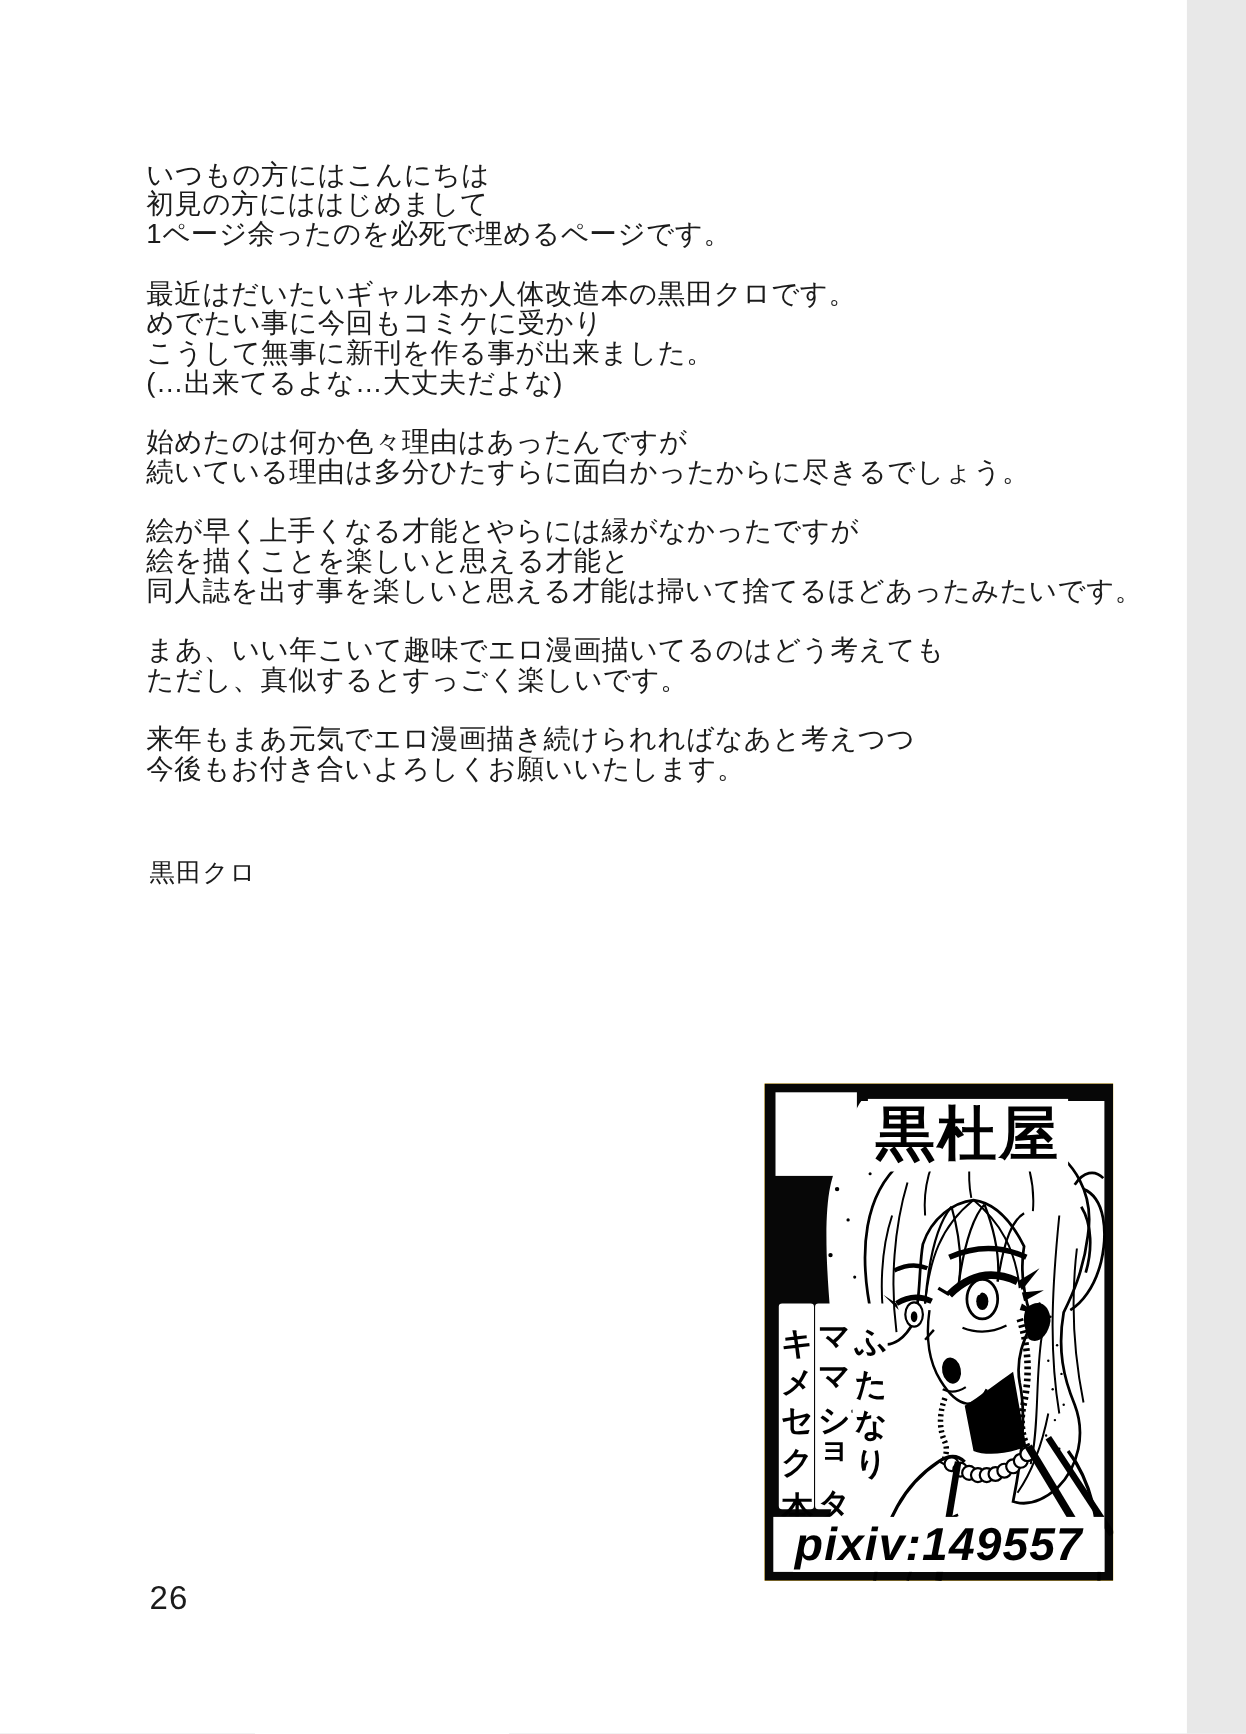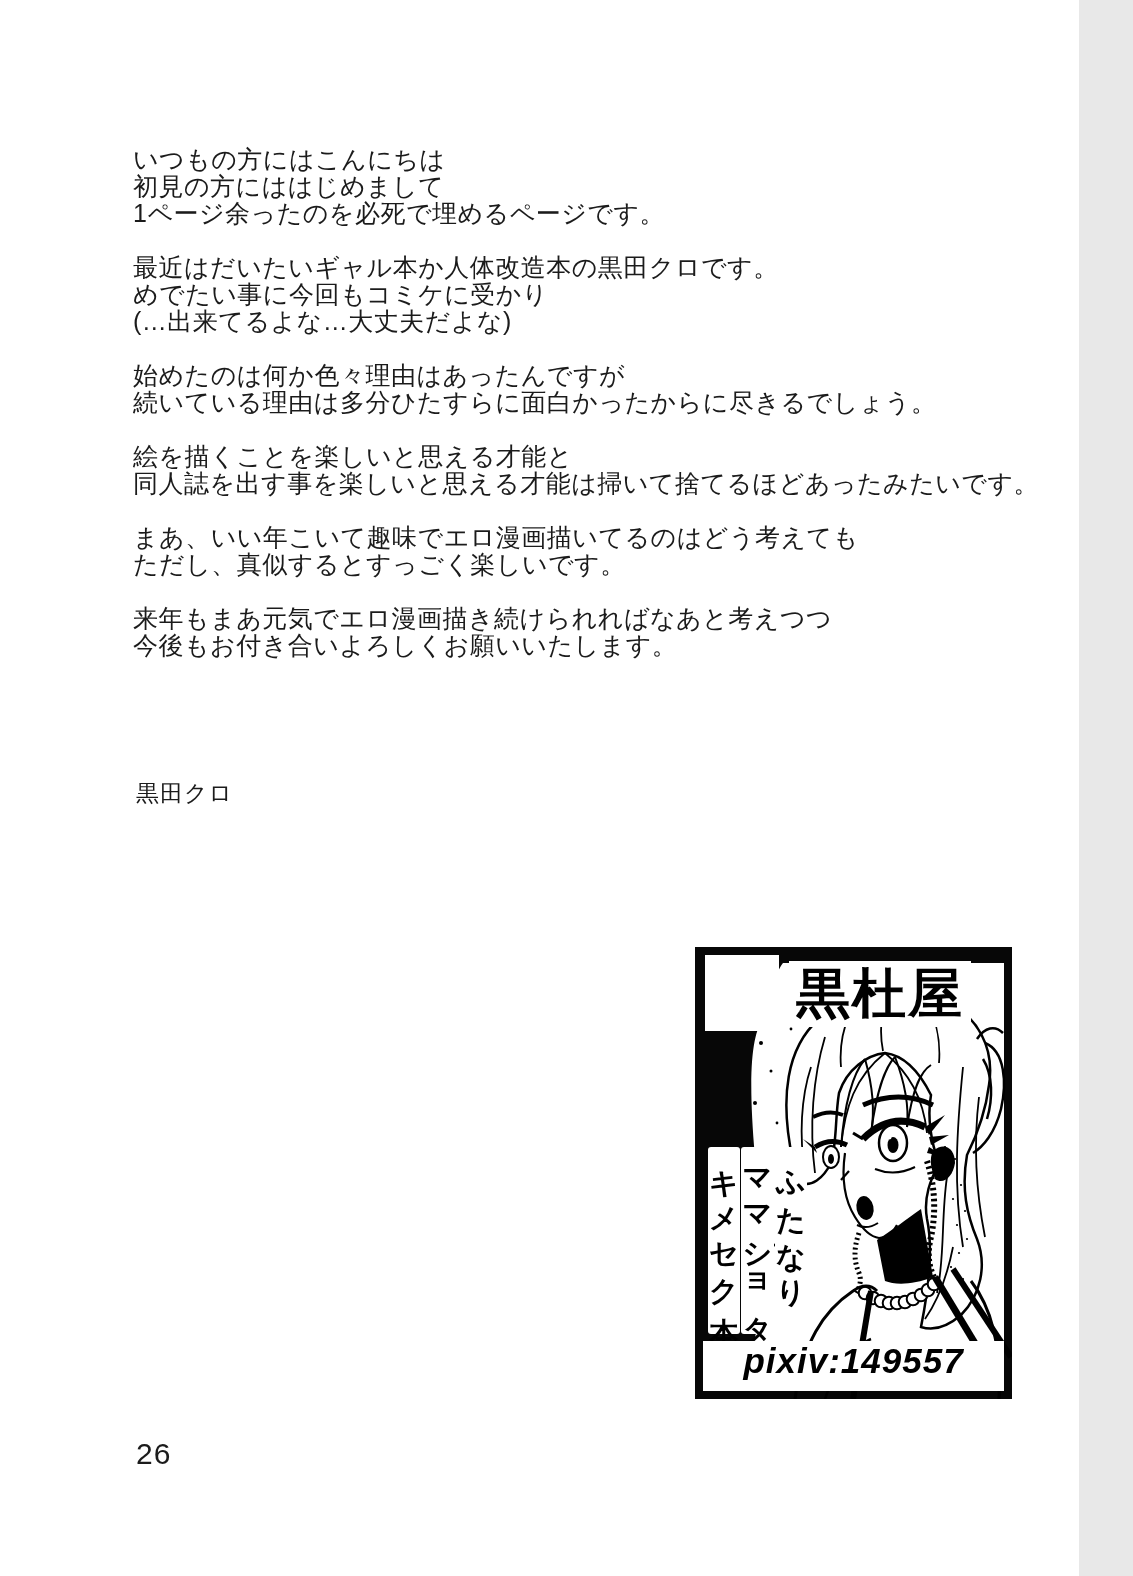--- a/index.html
+++ b/index.html
@@ -20,21 +20,21 @@
   .signature{
     position:absolute;left:136px;top:778px;
     font-size:23px;letter-spacing:1px;
   }
   .page-number{
     position:absolute;left:117px;top:1437px;
     font-size:30px;letter-spacing:1px;margin-left:19px;
   }
   
   .promo{
-    position:absolute;left:695px;top:947px;
+    position:absolute;left:695px;top:985px;
     width:317px;height:452px;
     background:#eab308;
   }
   .promo svg{position:absolute;left:0;top:0;}
   .stamp{
     position:absolute;left:10px;top:8px;
     width:74px;height:76px;background:#ffffff;
   }
   .circle-name{
     position:absolute;left:94px;top:14px;
@@ -50,41 +50,43 @@
   }
   .taglines .col{
     background:#ffffff;border-radius:3px;
     padding:3px 1px;margin:0 1px;
     font-size:29px;font-weight:700;line-height:1.05;
     letter-spacing:3px;white-space:nowrap;
   }
   .pixiv-band{
     position:absolute;left:8px;right:8px;bottom:8px;height:50px;
     background:#ffffff;color:#000;
-    display:flex;justify-content:center;
-    font-size:35px;font-style:italic;font-weight:600;letter-spacing:1px;
+    display:flex;align-items:center;justify-content:center;
+    font-size:42px;font-style:italic;font-weight:600;letter-spacing:1px;
   }
 </style>
 </head>
 <body>
 
 <div class="page">
 
   <div class="afterword">
     <div class="line">いつもの方にはこんにちは</div>
     <div class="line">初見の方にははじめまして</div>
     <div class="line">1ページ余ったのを必死で埋めるページです。</div>
     <div class="line"></div>
     <div class="line">最近はだいたいギャル本か人体改造本の黒田クロです。</div>
     <div class="line">めでたい事に今回もコミケに受かり</div>
+    <div class="line">こうして無事に新刊を作る事が出来ました。</div>
     <div class="line">(…出来てるよな…大丈夫だよな)</div>
     <div class="line"></div>
     <div class="line">始めたのは何か色々理由はあったんですが</div>
     <div class="line">続いている理由は多分ひたすらに面白かったからに尽きるでしょう。</div>
     <div class="line"></div>
+    <div class="line">絵が早く上手くなる才能とやらには縁がなかったですが</div>
     <div class="line">絵を描くことを楽しいと思える才能と</div>
     <div class="line">同人誌を出す事を楽しいと思える才能は掃いて捨てるほどあったみたいです。</div>
     <div class="line"></div>
     <div class="line">まあ、いい年こいて趣味でエロ漫画描いてるのはどう考えても</div>
     <div class="line">ただし、真似するとすっごく楽しいです。</div>
     <div class="line"></div>
     <div class="line">来年もまあ元気でエロ漫画描き続けられればなあと考えつつ</div>
     <div class="line">今後もお付き合いよろしくお願いいたします。</div>
   </div>
 

